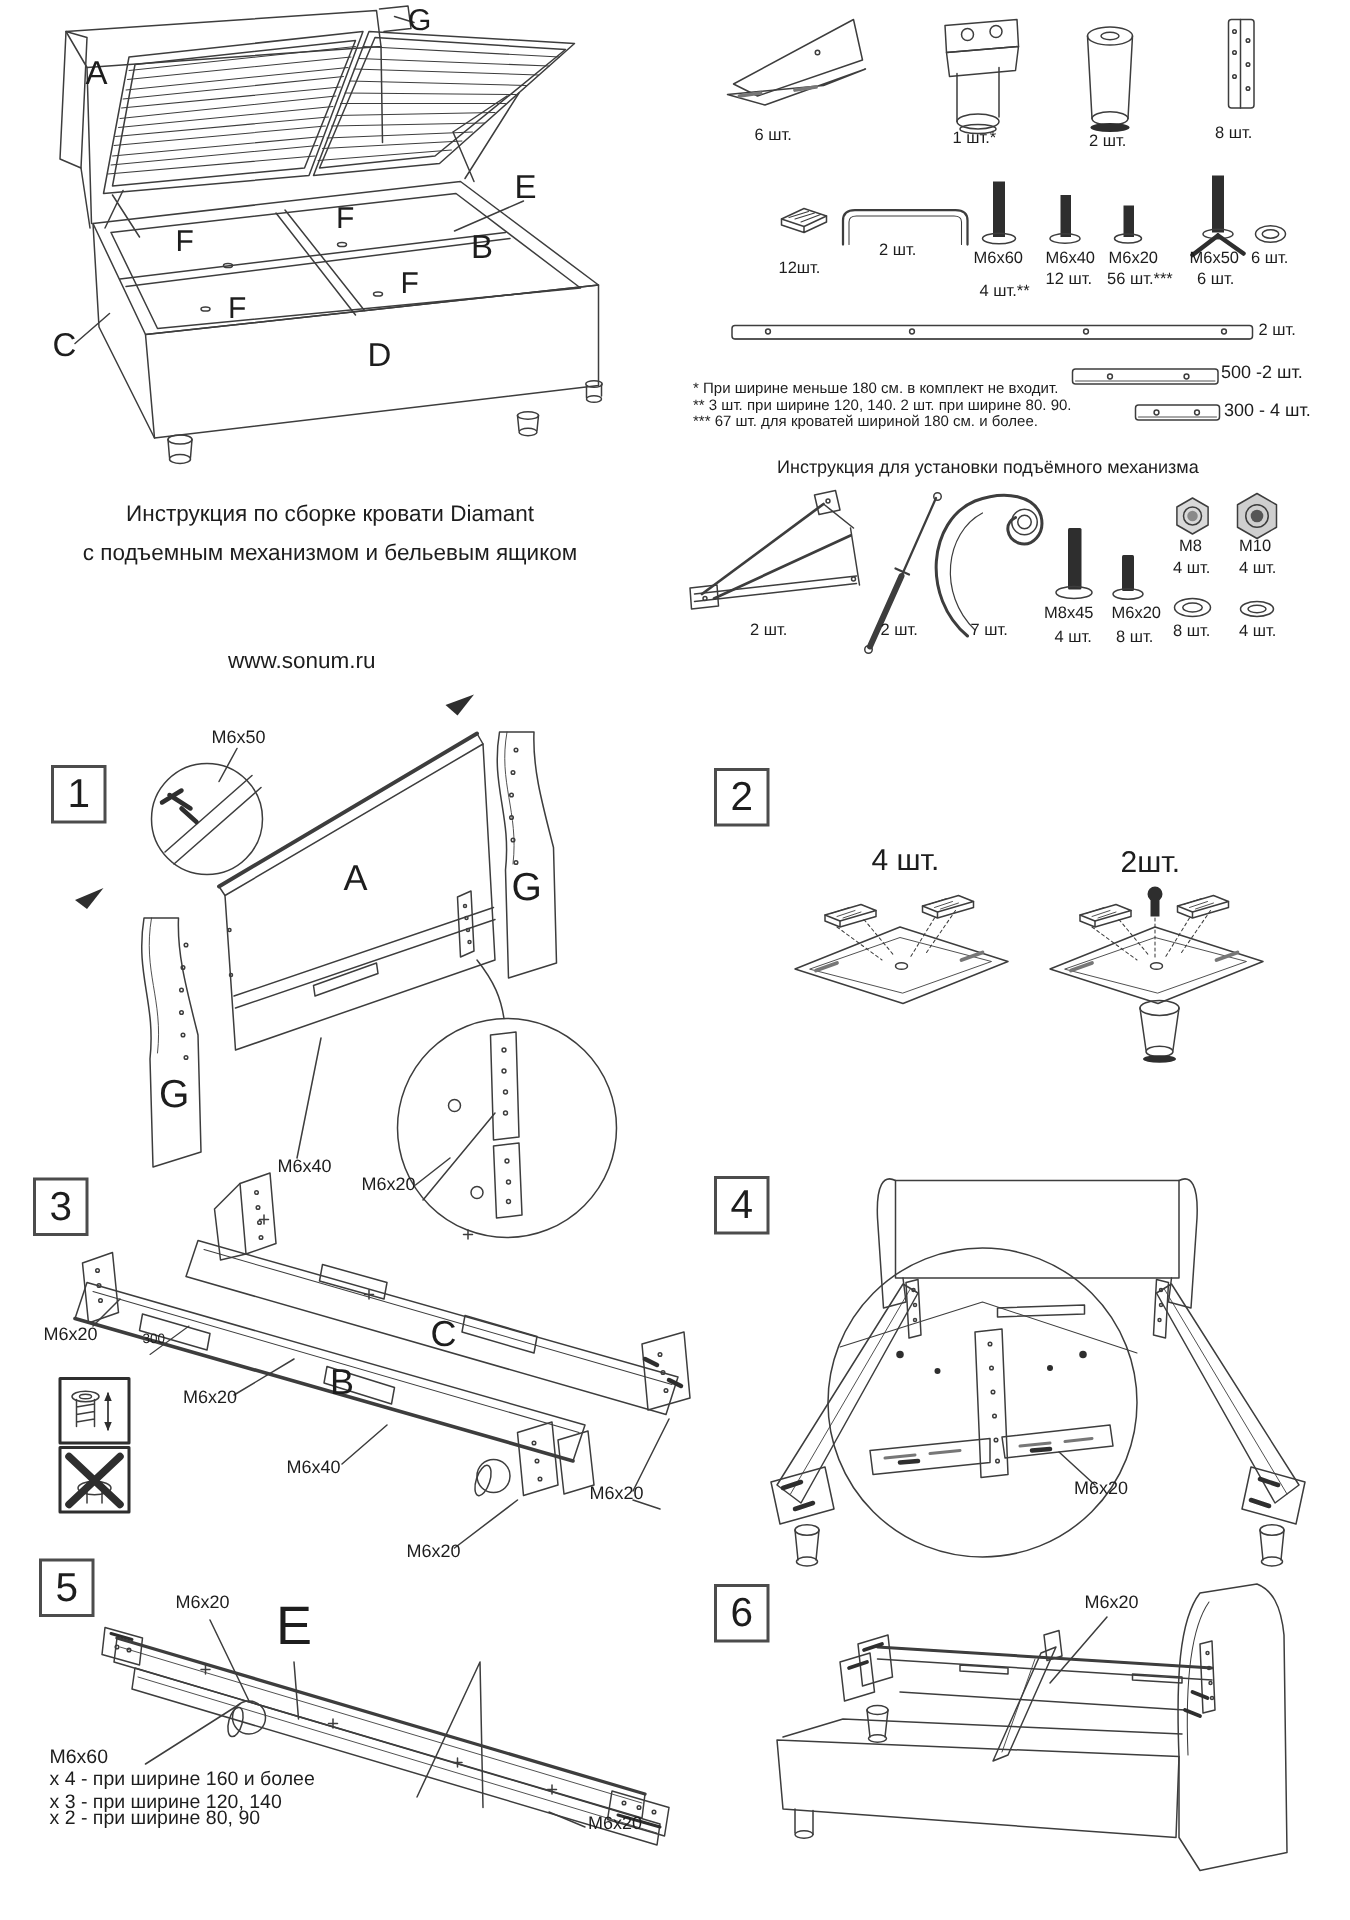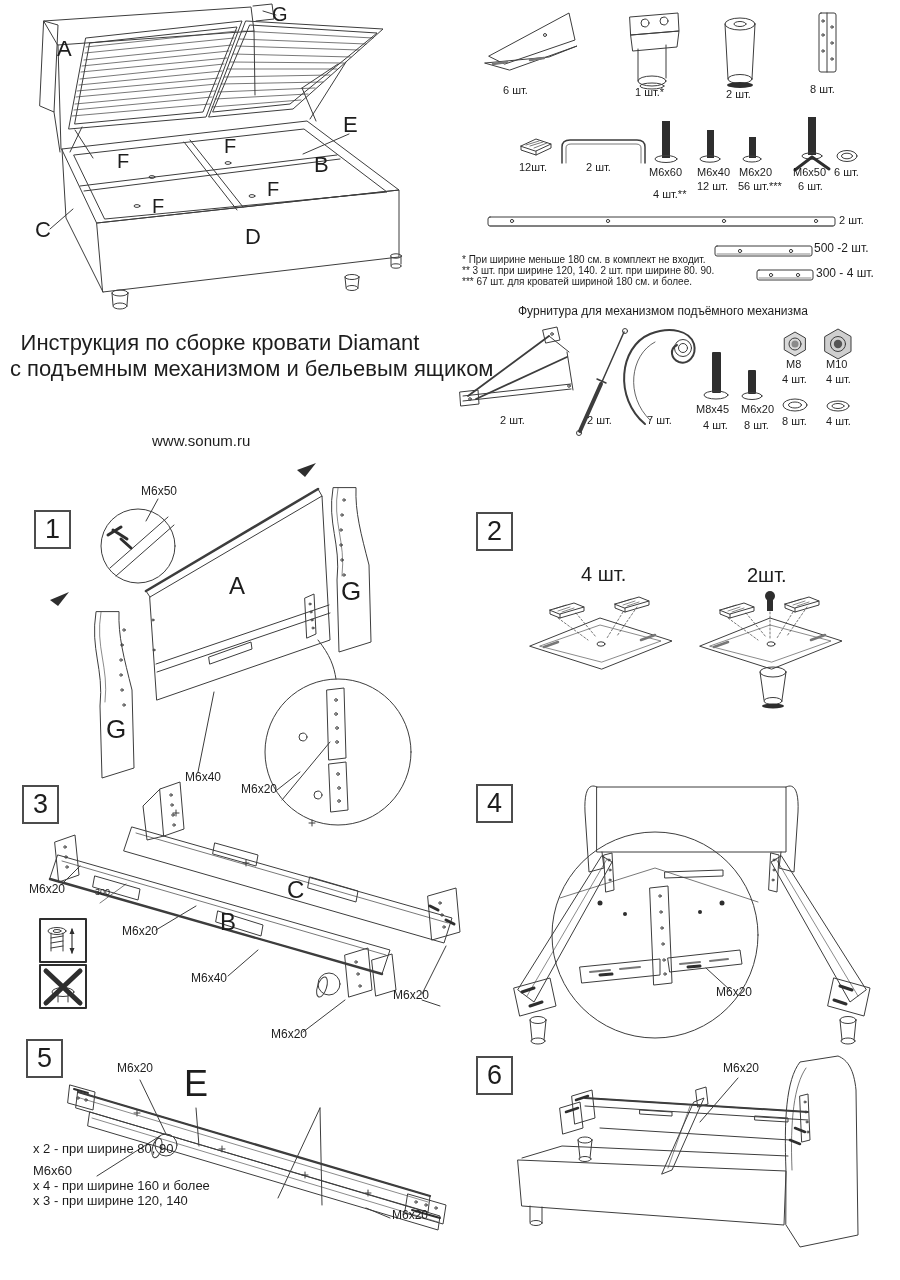--- a/index.html
+++ b/index.html
@@ -1,21 +1,21 @@
 <!DOCTYPE html>
 <html><head>
 <meta charset="utf-8">
 <style>
 *{margin:0;padding:0;box-sizing:border-box}
 html,body{background:#9a9a9a}
 .page{position:relative;width:900px;height:1280px;background:#fff;font-family:"Liberation Sans",sans-serif;color:#1d1d1d;overflow:hidden;margin:0 auto}
 svg.art{position:absolute;left:0;top:0}
 .lbl{position:absolute;white-space:nowrap;line-height:1;color:#1d1d1d}
 .s9{font-size:9px}.s10{font-size:10px}.s11{font-size:11px}.s12{font-size:12px}.s13{font-size:13px}
-.s15{font-size:15px}.s19{font-size:22px;line-height:26px}.s20{font-size:20px}.s22{font-size:22px}
+.s15{font-size:15px}.s19{font-size:15px;line-height:26px}.s20{font-size:20px}.s22{font-size:22px}
 .s24{font-size:24px}.s26{font-size:26px}.s36{font-size:36px}
 .ctr{text-align:center}.rt{text-align:right;line-height:15px;font-size:12.5px}
 .blk span{display:block}
 .stepnum{position:absolute;width:37px;height:39px;border:2px solid #4c4c4c;display:flex;align-items:center;justify-content:center;font-size:27px;background:#fff;color:#1d1d1d}
 </style>
 </head>
 <body>
 
 <div class="page">
 
@@ -439,39 +439,39 @@
 <span class="lbl s20" style="left:224px;top:136px">F</span>
 <span class="lbl s20" style="left:152px;top:196px">F</span>
 <span class="lbl s20" style="left:267px;top:179px">F</span>
 <span class="lbl s22" style="left:35px;top:219px">C</span>
 <span class="lbl s22" style="left:245px;top:226px">D</span>
 
 <span class="lbl s11" style="left:503px;top:85px">6 шт.</span>
 <span class="lbl s11" style="left:635px;top:87px">1 шт.*</span>
 <span class="lbl s11" style="left:726px;top:89px">2 шт.</span>
 <span class="lbl s11" style="left:810px;top:84px">8 шт.</span>
-<span class="lbl s11" style="left:519px;top:162px">12шт.</span>
+<span class="lbl s11" style="left:519px;top:174px">12шт.</span>
 <span class="lbl s11" style="left:586px;top:162px">2 шт.</span>
 <span class="lbl s11" style="left:649px;top:167px">M6x60</span>
 <span class="lbl s11" style="left:653px;top:189px">4 шт.**</span>
 <span class="lbl s11" style="left:697px;top:167px">M6x40</span>
 <span class="lbl s11" style="left:697px;top:181px">12 шт.</span>
 <span class="lbl s11" style="left:739px;top:167px">M6x20</span>
 <span class="lbl s11" style="left:738px;top:181px">56 шт.***</span>
 <span class="lbl s11" style="left:793px;top:167px">M6x50</span>
 <span class="lbl s11" style="left:798px;top:181px">6 шт.</span>
 <span class="lbl s11" style="left:834px;top:167px">6 шт.</span>
 <span class="lbl s11" style="left:839px;top:215px">2 шт.</span>
 <span class="lbl s12" style="left:814px;top:242px">500 -2 шт.</span>
 <span class="lbl s12" style="left:816px;top:267px">300 - 4 шт.</span>
 <span class="lbl s10" style="left:462px;top:255px">* При ширине меньше 180 см. в комплект не входит.</span>
 <span class="lbl s10" style="left:462px;top:266px">** 3 шт. при ширине  120, 140. 2 шт. при ширине 80. 90.</span>
 <span class="lbl s10" style="left:462px;top:277px">*** 67 шт. для кроватей шириной 180 см. и более.</span>
 
-<span class="lbl s12" style="left:518px;top:305px">Фурнитура для механизмом подъёмного механизма</span>
+<span class="lbl s12" style="left:518px;top:305px">Инструкция для установки подъёмного механизма</span>
 <span class="lbl s11" style="left:500px;top:415px">2 шт.</span>
 <span class="lbl s11" style="left:587px;top:415px">2 шт.</span>
 <span class="lbl s11" style="left:647px;top:415px">7 шт.</span>
 <span class="lbl s11" style="left:696px;top:404px">M8x45</span>
 <span class="lbl s11" style="left:741px;top:404px">M6x20</span>
 <span class="lbl s11" style="left:703px;top:420px">4 шт.</span>
 <span class="lbl s11" style="left:744px;top:420px">8 шт.</span>
 <span class="lbl s11" style="left:786px;top:359px">M8</span>
 <span class="lbl s11" style="left:782px;top:374px">4 шт.</span>
 <span class="lbl s11" style="left:826px;top:359px">M10</span>
@@ -511,19 +511,19 @@
 <span class="lbl s12" style="left:271px;top:1028px">M6x20</span>
 <span class="lbl s12" style="left:393px;top:989px">M6x20</span>
 
 <span class="lbl s12" style="left:716px;top:986px">M6x20</span>
 
 <span class="lbl s12" style="left:117px;top:1062px">M6x20</span>
 <span class="lbl s36" style="left:184px;top:1066px">E</span>
 <span class="lbl s13" style="left:33px;top:1164px">M6x60</span>
 <span class="lbl s13" style="left:33px;top:1179px">x 4 - при ширине 160 и более</span>
 <span class="lbl s13" style="left:33px;top:1194px">x 3 - при ширине 120, 140</span>
-<span class="lbl s13" style="left:33px;top:1142px">x 2 - при ширине 80, 90</span>
+<span class="lbl s13" style="left:33px;top:1205px">x 2 - при ширине 80, 90</span>
 <span class="lbl s12" style="left:392px;top:1209px">M6x20</span>
 
 <span class="lbl s12" style="left:723px;top:1062px">M6x20</span>
 
 
 </div>
 
 </body></html>

